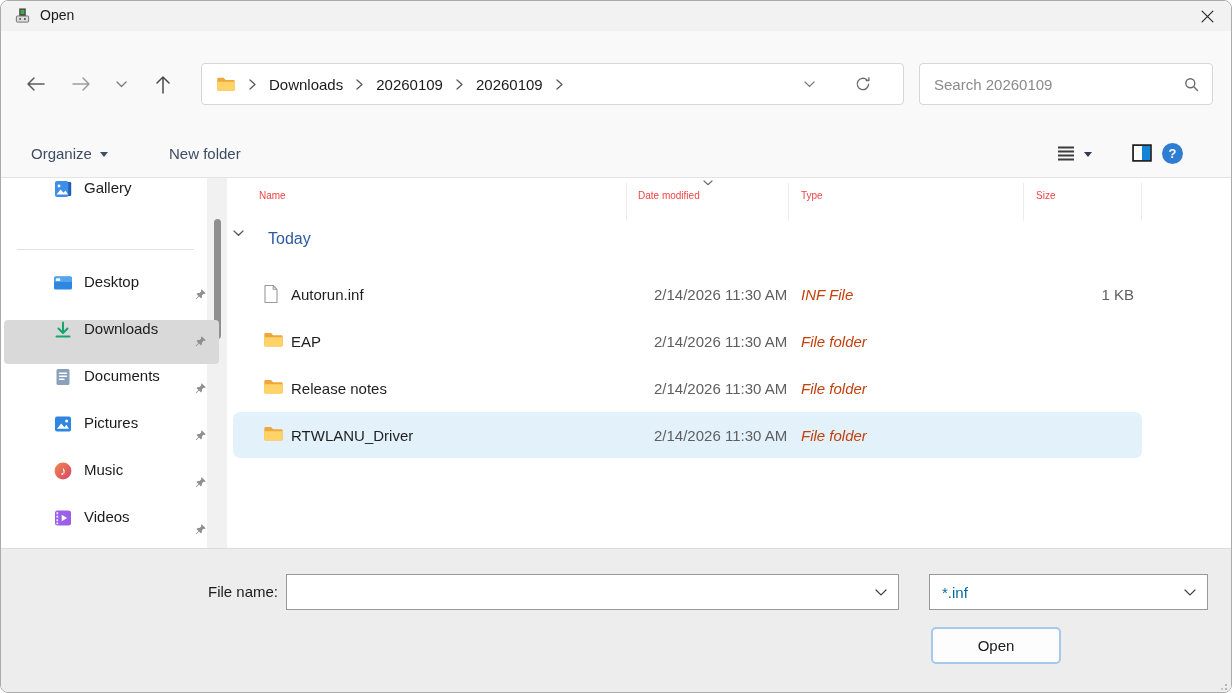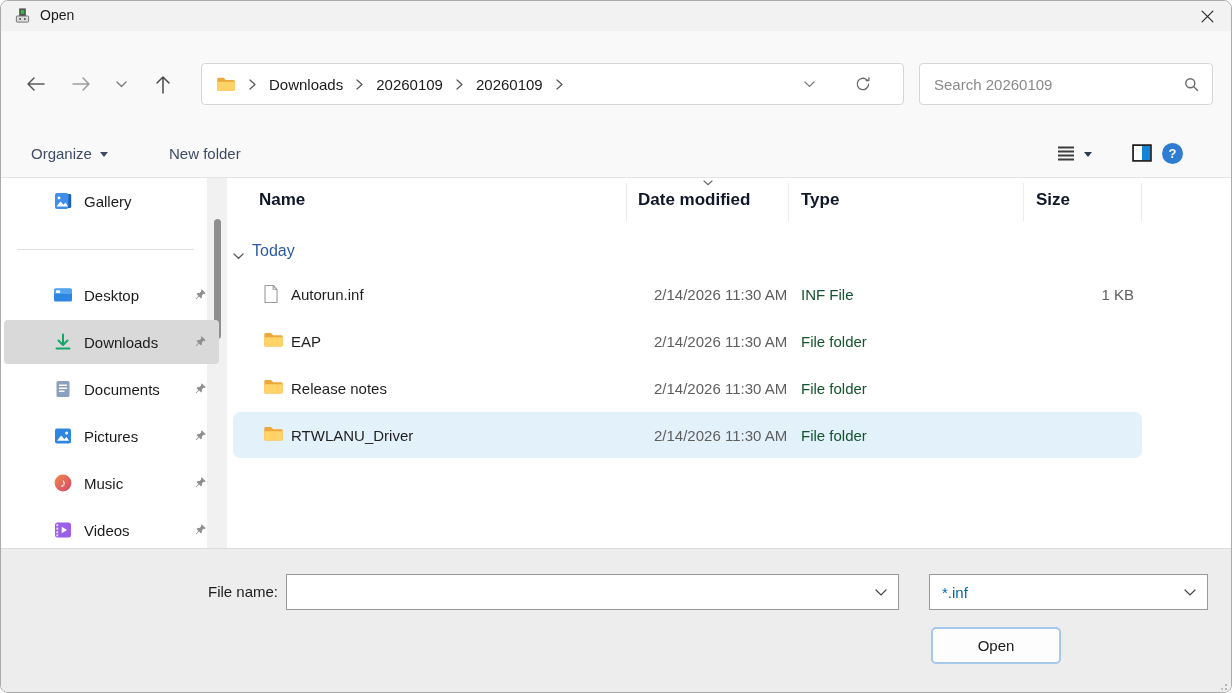--- a/index.html
+++ b/index.html
@@ -53,41 +53,41 @@
   .help-circle { width:21px; height:21px; border-radius:50%; background:#2f7cd3; color:#fff;
                  font-size:13px; font-weight:bold; display:flex; align-items:center; justify-content:center; }
 
   
   .content { position:absolute; top:177px; left:0; right:0; height:370px; background:#fff; }
 
   .sidebar { position:absolute; left:0; top:0; width:226px; height:100%; }
   .sb-gutter { position:absolute; left:206px; top:0; width:20px; height:100%; background:#f1f1f1; }
   .sb-thumb { position:absolute; left:213px; top:41px; width:7px; height:120px; background:#8f8f8f; border-radius:4px; }
   .sb-item { position:absolute; left:3px; width:215px; height:44px; border-radius:4px;
-             display:flex; align-items:center; padding-left:49px; gap:11px; font-size:15px; color:#1b1b1b; }
+             display:flex; padding-left:49px; gap:11px; font-size:15px; color:#1b1b1b; }
   .sb-item.selected { background:#d9d9d9; }
   .sb-pin { position:absolute; left:190px; top:15px; }
   .sb-divider { position:absolute; left:16px; top:71px; width:177px; height:1px; background:#e0e0e0; }
 
   .main { position:absolute; left:230px; top:0; right:2px; height:100%; }
-  .col-head { position:absolute; top:12px; font-size:17px; color:#0f172a; white-space:nowrap;font-weight:bold; }
+  .col-head { position:absolute; top:12px; font-size:10px; color:#ef4444; white-space:nowrap; }
   .col-sep { position:absolute; top:5px; width:1px; height:38px; background:#ececec; }
   .sort-chevron { position:absolute; left:472px; top:2px; }
 
-  .group-row { position:absolute; left:2px; top:52px; height:30px; display:flex; align-items:flex-end; gap:8px; }
+  .group-row { position:absolute; left:2px; top:52px; height:30px; display:flex; align-items:flex-start; gap:24px; }
   .group-label { font-size:16px; color:#2c5aa2; }
 
   .file-row { position:absolute; left:2px; width:909px; height:46px; }
   .file-row.highlight { background:#e3f1fb; border-radius:7px; }
   .row-icon { position:absolute; left:30px; top:13px; }
   .row-icon.fileic { top:13px; }
   .cell { position:absolute; top:0; height:46px; display:flex; align-items:center; font-size:15px; white-space:nowrap; }
   .cell-name { left:58px; color:#1f1f1f; }
   .cell-date { left:405px; color:#5f5f5f;margin-left:16px; }
-  .cell-type { left:568px; color:#14532d; }
+  .cell-type { left:568px; color:#c2410c;font-style:italic; }
   .cell-size { left:803px; width:98px; justify-content:flex-end; color:#5f5f5f; }
 
   
   .footer { position:absolute; top:547px; left:0; right:0; height:149px; background:#ededed;
             border-top:1px solid #dcdcdc; }
   .fn-label { position:absolute; left:100px; top:25px; width:177px; height:36px; line-height:36px;
               text-align:right; font-size:15px; color:#1b1b1b; }
   .combo { position:absolute; background:#fff; border:1px solid #999; height:36px; }
   .fn-combo { left:285px; top:25px; width:613px; }
   .fn-combo input { position:absolute; left:0; top:0; width:calc(100% - 30px); height:100%; border:none;

